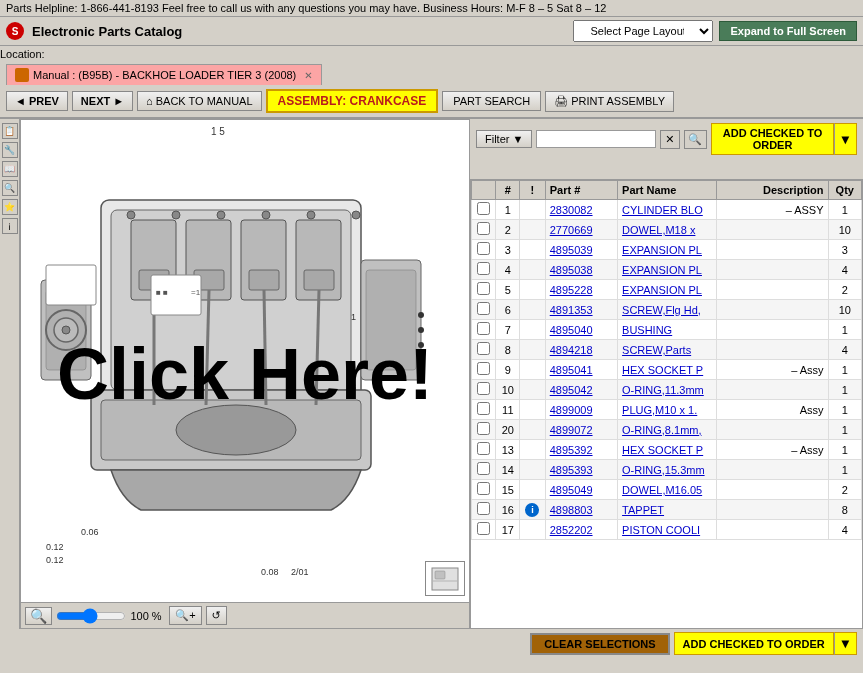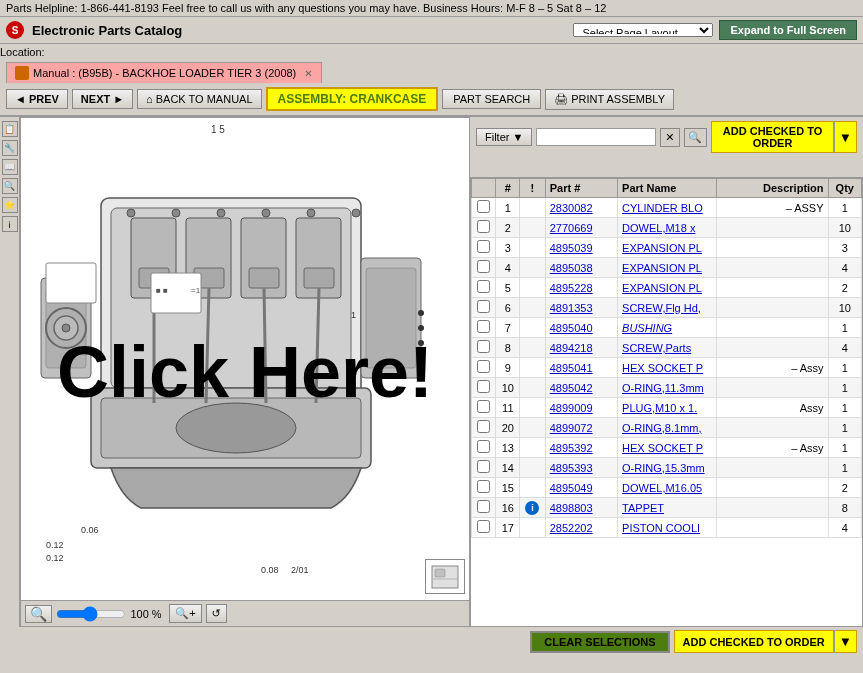--- a/index.html
+++ b/index.html
@@ -3,34 +3,34 @@
   <meta charset="utf-8">
   <style>
     * { box-sizing: border-box; margin: 0; padding: 0; }
     body { font-family: Arial, sans-serif; font-size: 12px; background: #d4d0c8; width: 863px; height: 673px; overflow: hidden; }
 
     .top-bar { background: #d4d0c8; padding: 2px 6px; font-size: 11px; border-bottom: 1px solid #999; }
     .title-bar { background: #d4d0c8; padding: 3px 6px; display: flex; align-items: center; gap: 8px; border-bottom: 1px solid #999; }
     .title-bar .logo { width: 18px; height: 18px; background: #cc0000; border-radius: 50%; display: flex; align-items: center; justify-content: center; color: white; font-weight: bold; font-size: 10px; }
     .title-bar .app-title { font-weight: bold; font-size: 13px; }
     .title-bar .right-controls { margin-left: auto; display: flex; gap: 6px; align-items: center; }
-    .select-layout { font-size: 11px; padding: 2px 4px; height: 14px; width: 140px; }
+    .select-layout { font-size: 11px; padding: 2px 12px; height: 22px; width: 140px; }
     .btn-expand { background: #4a7c59; color: white; border: 1px solid #2d5a3a; padding: 3px 10px; font-size: 11px; font-weight: bold; cursor: pointer; }
 
     .location-bar { background: #d4d0c8; padding: 2px 0; font-size: 11px; }
 
     .manual-tab-bar { background: #d4d0c8; padding: 2px 6px 0 6px; display: flex; align-items: center; gap: 0; }
     .manual-tab { background: #fca5a5; border: 1px solid #999; border-bottom: none; padding: 3px 8px; display: flex; align-items: center; gap: 4px; font-size: 11px; cursor: pointer; }
     .manual-tab .tab-icon { width: 14px; height: 14px; background: #cc6600; border-radius: 2px; display: inline-block; }
     .tab-close { font-size: 10px; color: #666; cursor: pointer; margin-left: 4px; }
 
     .toolbar { background: #d4d0c8; padding: 4px 6px; display: flex; align-items: center; gap: 4px; border-bottom: 2px solid #999; }
     .btn-nav { background: linear-gradient(to bottom, #f0f0f0, #d4d0c8); border: 1px solid #888; padding: 3px 8px; cursor: pointer; display: flex; align-items: center; gap: 3px; font-size: 11px; font-weight: bold; }
     .btn-back-manual { background: linear-gradient(to bottom, #f0f0f0, #d4d0c8); border: 1px solid #888; padding: 3px 8px; cursor: pointer; display: flex; align-items: center; gap: 3px; font-size: 11px; }
-    .btn-assembly { background: #ffff00; border: 2px solid #cc9900; padding: 3px 10px; font-weight: bold; font-size: 12px; color: #4d7c0f; }
+    .btn-assembly { background: #ffff00; border: 2px solid #cc9900; padding: 3px 10px; font-weight: bold; font-size: 12px; color: #b91c1c; }
     .btn-part-search { background: linear-gradient(to bottom, #f0f0f0, #d4d0c8); border: 1px solid #888; padding: 3px 10px; cursor: pointer; font-size: 11px; }
     .btn-print { background: linear-gradient(to bottom, #f0f0f0, #d4d0c8); border: 1px solid #888; padding: 3px 8px; cursor: pointer; display: flex; align-items: center; gap: 3px; font-size: 11px; }
 
     .main-content { display: flex; height: 510px; }
 
     .diagram-panel { width: 450px; background: white; border: 1px solid #999; position: relative; overflow: hidden; }
     .click-here-overlay { position: absolute; top: 50%; left: 50%; transform: translate(-50%, -50%); font-size: 72px; font-weight: 900; color: black; font-family: Arial Black, sans-serif; pointer-events: none; white-space: nowrap; z-index: 10; }
 
     .sidebar-icons { width: 20px; background: #d4d0c8; border-right: 1px solid #999; display: flex; flex-direction: column; align-items: center; padding: 4px 2px; gap: 3px; }
     .sidebar-icon { width: 16px; height: 16px; background: #d4d0c8; border: 1px solid #888; cursor: pointer; display: flex; align-items: center; justify-content: center; font-size: 9px; }
@@ -59,21 +59,21 @@
     .desc-col { width: 100px; text-align: right; }
     .qty-col { width: 30px; text-align: center; }
     .part-link { color: #0000cc; text-decoration: underline; cursor: pointer; }
     .info-icon { display: inline-flex; width: 14px; height: 14px; background: #0066cc; border-radius: 50%; color: white; font-size: 9px; align-items: center; justify-content: center; font-weight: bold; }
 
     .bottom-toolbar { background: #d4d0c8; padding: 3px 6px; display: flex; align-items: center; gap: 4px; }
     .zoom-btn { background: linear-gradient(to bottom, #f0f0f0, #d4d0c8); border: 1px solid #888; padding: 2px 5px; cursor: pointer; font-size: 11px; }
     .zoom-slider { width: 80px; }
     .zoom-in-btn { background: linear-gradient(to bottom, #f0f0f0, #d4d0c8); border: 1px solid #888; padding: 2px 5px; cursor: pointer; font-size: 11px; }
     .zoom-reset-btn { background: linear-gradient(to bottom, #f0f0f0, #d4d0c8); border: 1px solid #888; padding: 2px 5px; cursor: pointer; font-size: 11px; }
-    .btn-clear-selections { background: #4d7c0f; border: 2px solid #888; padding: 3px 12px; font-size: 11px; font-weight: bold; cursor: pointer; margin-left: auto; flex-shrink: 0; }
+    .btn-clear-selections { background: #a16207; border: 2px solid #888; padding: 3px 12px; font-size: 11px; font-weight: bold; cursor: pointer; margin-left: auto; flex-shrink: 0; }
     .btn-add-checked-bottom { background: #ffff00; border: 1px solid #cc9900; padding: 3px 8px; font-weight: bold; font-size: 11px; cursor: pointer; }
     .btn-add-dropdown-bottom { background: #ffff00; border: 1px solid #cc9900; border-left: 1px solid #999; padding: 3px 4px; cursor: pointer; }
 
     
     .engine-svg-container {
       width: 100%;
       height: 100%;
       position: relative;
       background: white;
     }
@@ -312,21 +312,21 @@
       <td class="part-num-col"><a class="part-link" href="#">4891353</a></td>
       <td class="part-name-col"><u style="color:#0000cc;cursor:pointer;">SCREW,Flg Hd,</u></td>
       <td class="desc-col"></td>
       <td class="qty-col">10</td>
     </tr>
             <tr>
       <td class="checkbox-col"><input type="checkbox" style=""></td>
       <td class="num-col">7</td>
       <td class="bang-col"></td>
       <td class="part-num-col"><a class="part-link" href="#">4895040</a></td>
-      <td class="part-name-col"><u style="color:#0000cc;cursor:pointer;font-style:italic;">BUSHING</u></td>
+      <td class="part-name-col"><u style="color:#0000cc;cursor:pointer;">BUSHING</u></td>
       <td class="desc-col"></td>
       <td class="qty-col">1</td>
     </tr>
             <tr>
       <td class="checkbox-col"><input type="checkbox" style=""></td>
       <td class="num-col">8</td>
       <td class="bang-col"></td>
       <td class="part-num-col"><a class="part-link" href="#">4894218</a></td>
       <td class="part-name-col"><u style="color:#0000cc;cursor:pointer;">SCREW,Parts</u></td>
       <td class="desc-col"></td>

